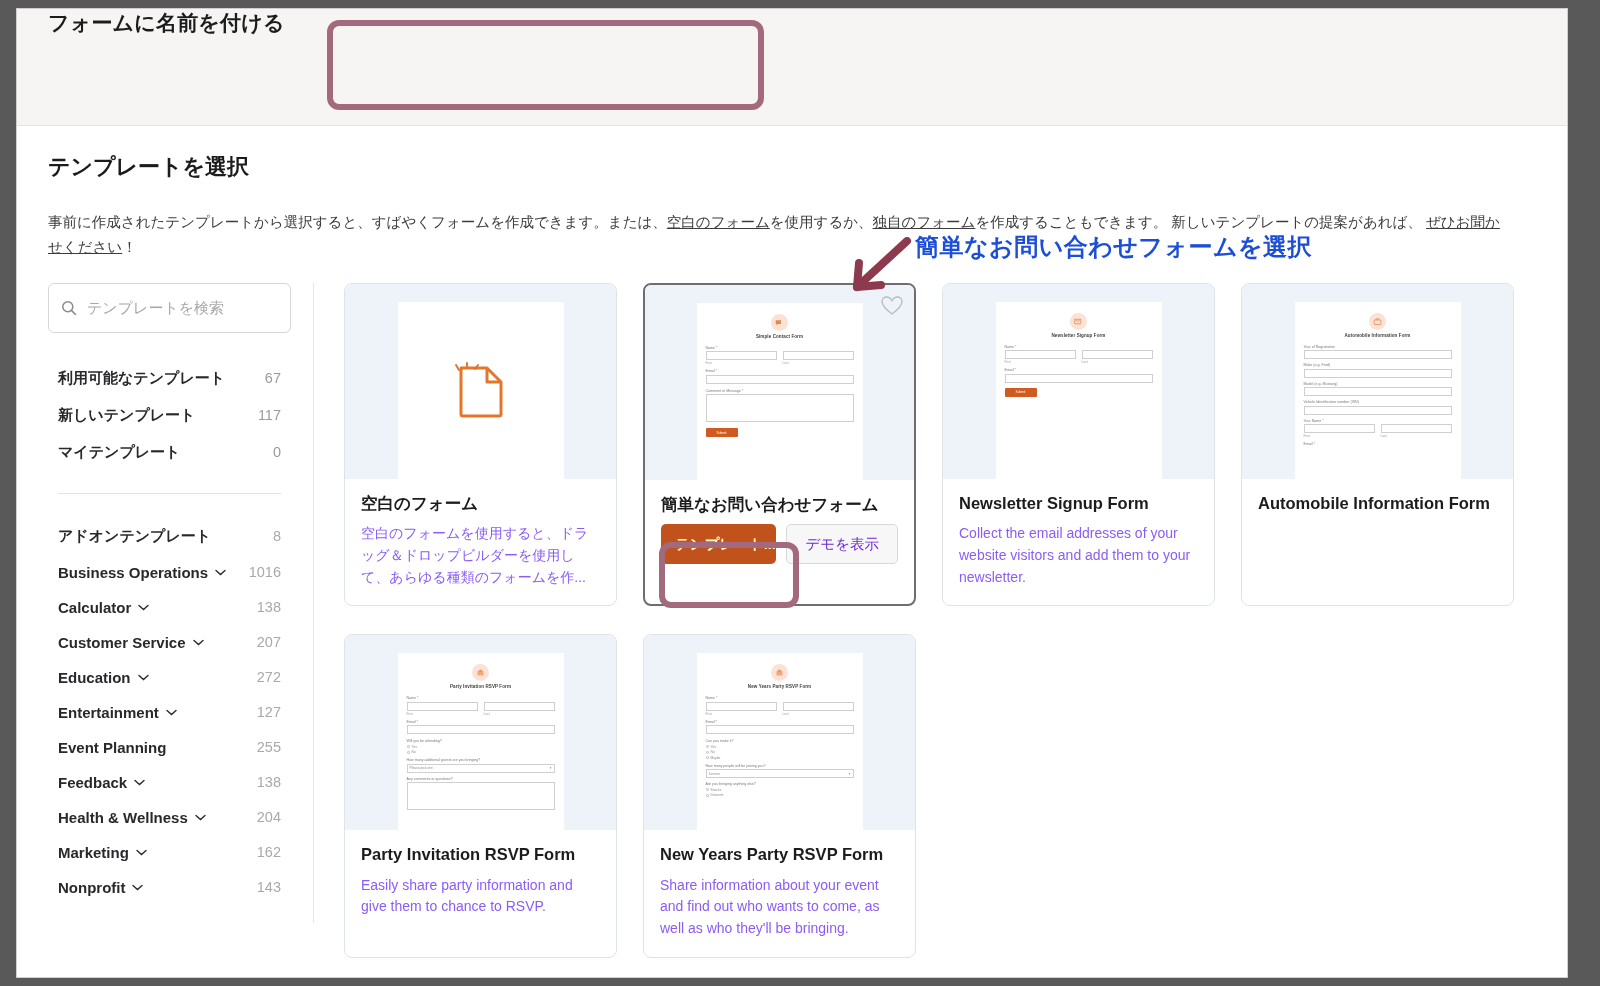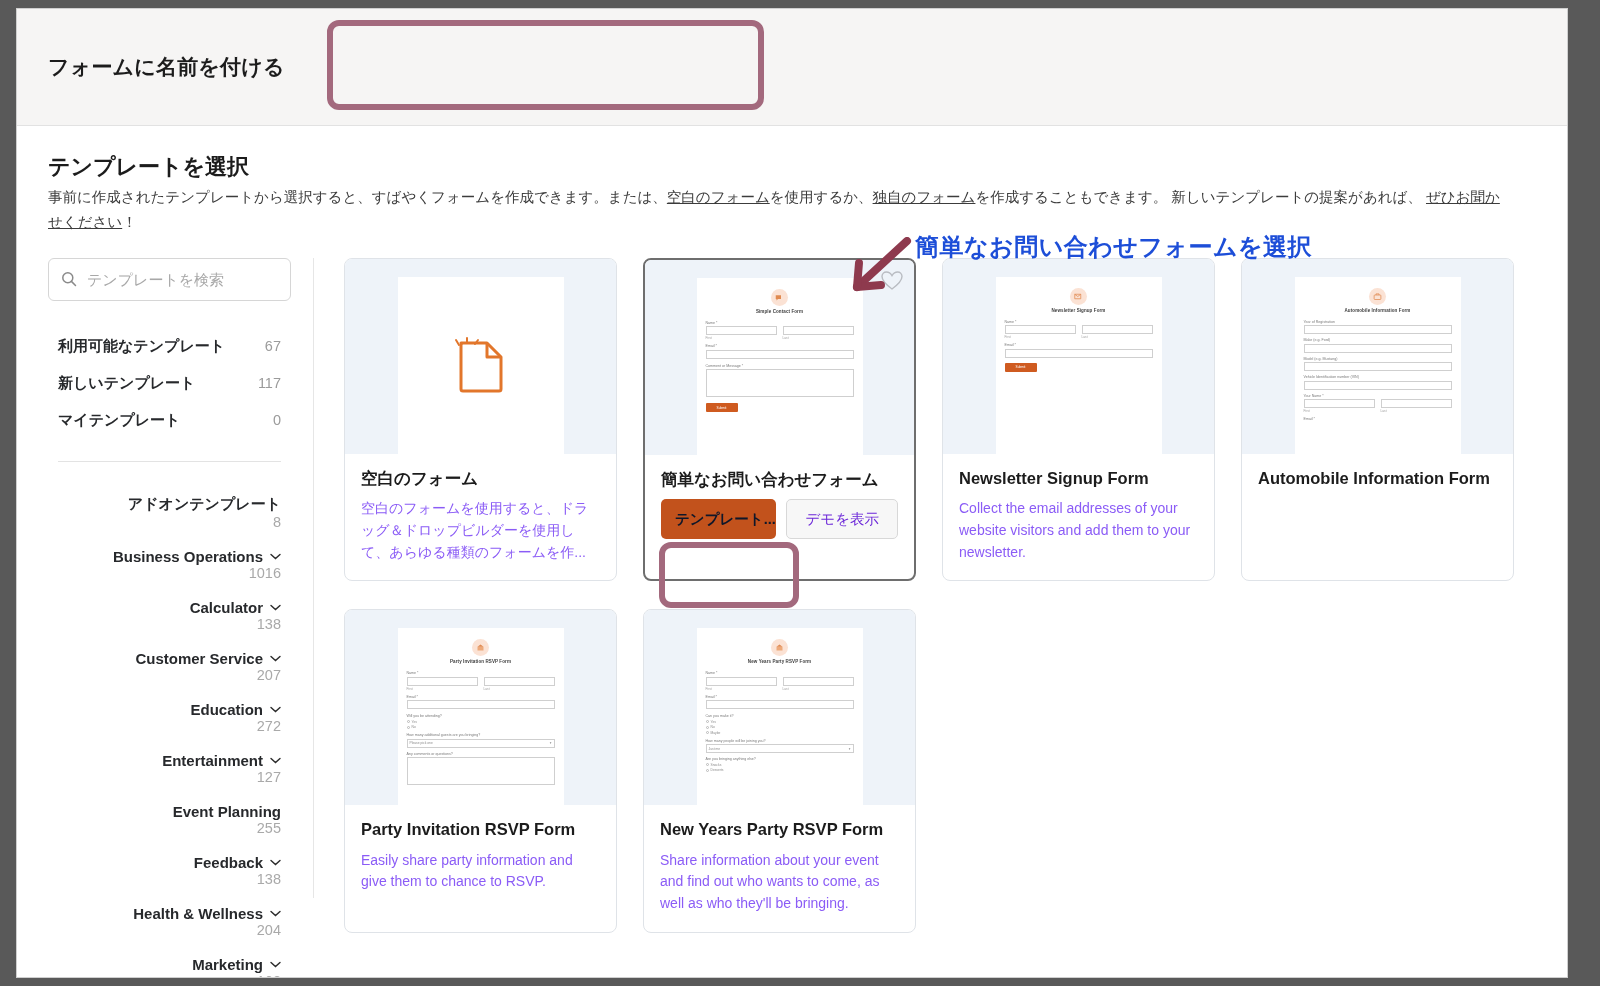--- a/index.html
+++ b/index.html
@@ -18,21 +18,20 @@
     overflow:hidden;
   }
 
   
   .header {
     position:relative;
     height:117px;
     background:#f6f5f4;
     border-bottom:1px solid #e2e2e2;
     display:flex;
-    align-items:center;
     padding-left:31px;
   }
   .header-label {
     font-size:21px;
     font-weight:bold;
     color:#1c1c1c;
     letter-spacing:.2px;
     white-space:nowrap;
   }
   .name-input {
@@ -60,21 +59,21 @@
 
   
   .section {
     padding:26px 31px 0 31px;
     background:#fff;
   }
   .section h2 {
     font-size:22px;
     font-weight:bold;
     color:#1c1c1c;
-    margin-bottom:3px;
+    margin-bottom:28px;
   }
   .section .desc {
     font-size:14.5px;
     line-height:1.75;
     color:#3c3c3c;
     max-width:1455px;
   }
   .section .desc a {
     color:#3c3c3c;
     text-decoration:underline;
@@ -108,21 +107,21 @@
   
   .sidebar {
     width:266px;
     flex:0 0 266px;
     border-right:1px solid #e6e6e6;
     padding-right:22px;
   }
   .search-box {
     display:flex;
     align-items:center;
-    height:43px;
+    height:50px;
     border:1px solid #d6d6d6;
     border-radius:6px;
     padding:0 12px;
     background:#fff;
     margin-bottom:29px;
   }
   .search-box .sicon { margin-right:10px; flex:0 0 auto; display:flex; }
   .search-box input {
     border:0; outline:0; width:100%;
     font-size:15px; color:#333;
@@ -145,28 +144,27 @@
   .nav-item .count { font-weight:normal; color:#9b9b9b; font-size:14.5px; }
   .nav-item.active { background:#e6eefc; color:#2069d8; }
   .nav-item.active .count { color:#2069d8; font-weight:bold; }
 
   .nav-divider {
     height:1px; background:#e3e3e3;
     margin:24px 10px 24px 10px;
   }
   .cat-item {
     display:flex;
-    align-items:flex-end;
+    align-items:center;
     justify-content:space-between;
     padding:9px 10px;
     font-size:15px;
     color:#27292c;
     font-weight:bold;
     cursor:pointer;
-    flex-direction:column;
   }
   .cat-left { display:flex; align-items:center; gap:7px; }
   .cat-item .count { font-weight:normal; color:#a9a9a9; font-size:14.5px; }
   .chev { display:inline-flex; }
 
   
   .cards-area { flex:1; padding-left:30px; padding-right:30px; }
   .cards-row { display:flex; gap:26px; margin-bottom:28px; }
 
   .card {
@@ -245,21 +243,21 @@
     line-height:1.3;
   }
   .card-desc {
     font-size:14px;
     line-height:1.55;
     color:#8b5cf6;
   }
   .card-actions { display:flex; gap:10px; margin-top:2px; }
   .btn-primary {
     background:#c2521c;
-    color:#0f172a;
+    color:#fef9c3;
     border:0;
     border-radius:5px;
     height:40px;
     padding:0 14px;
     font-size:14.5px;
     font-weight:bold;
     font-family:inherit;
     cursor:pointer;
     max-width:120px;
     overflow:hidden;

